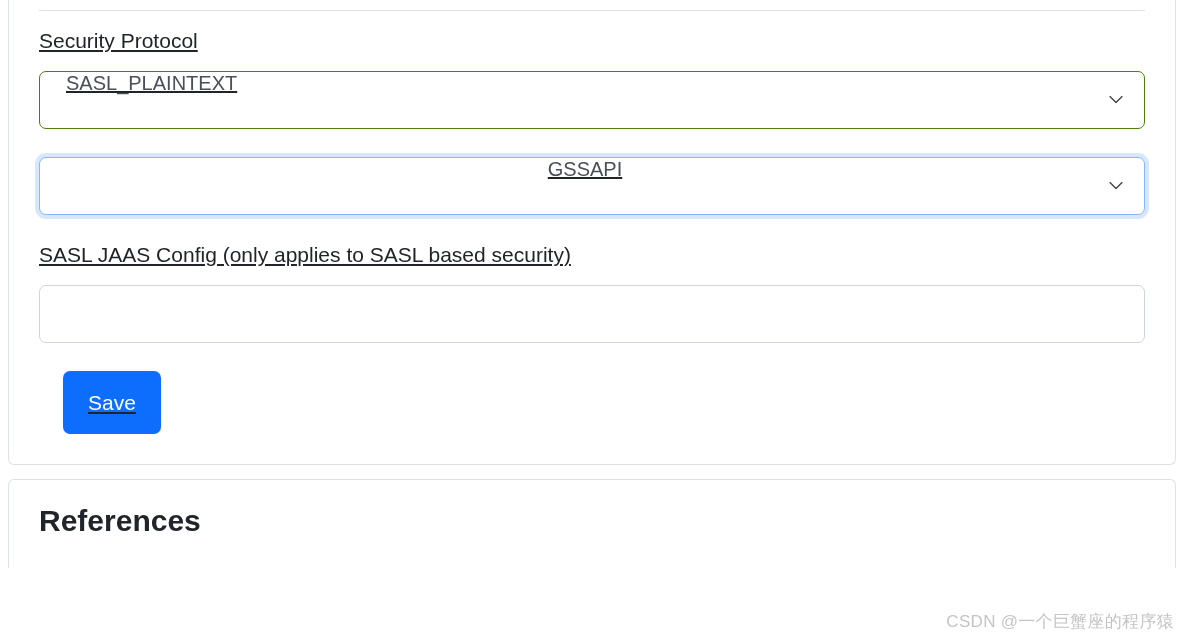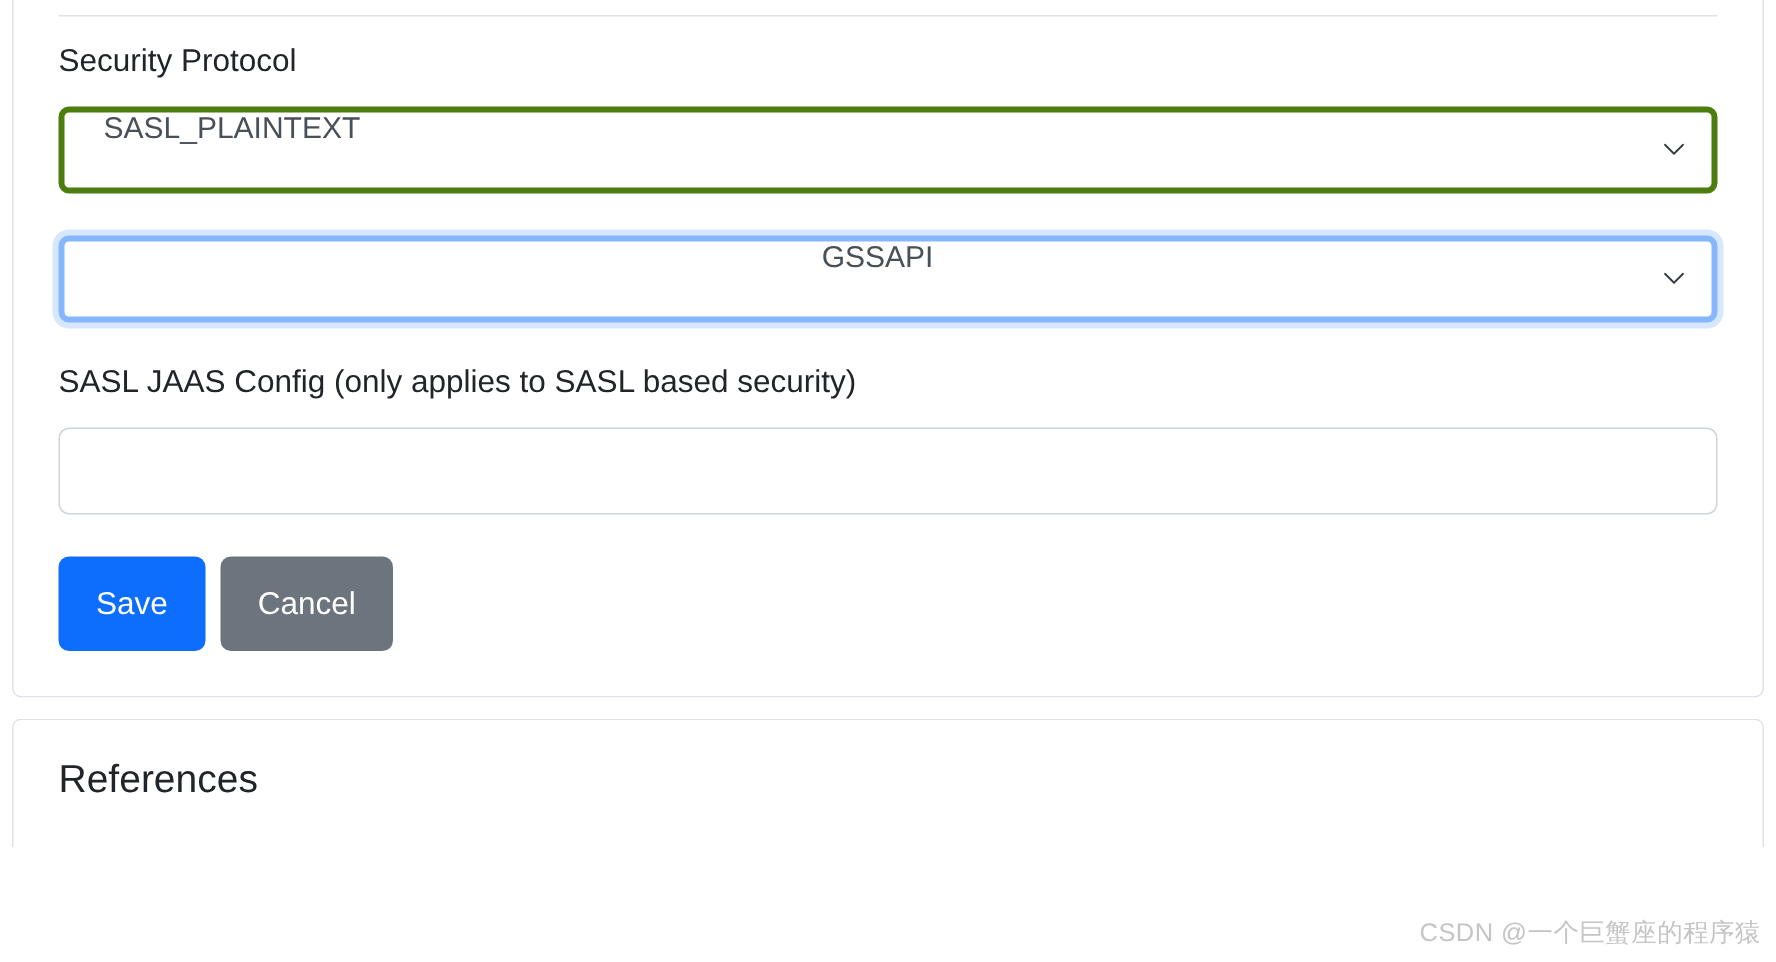--- a/index.html
+++ b/index.html
@@ -15,20 +15,21 @@
       height: 641px;
       overflow: hidden;
       position: relative;
     }
     .panel {
       border: 1px solid #dee2e6;
       border-radius: 6px;
       margin: 0 8px;
       padding: 0 30px 30px 30px;
       background: #ffffff;
+      text-decoration: underline;
     }
     .panel-top {
       border-top: none;
       border-radius: 0 0 6px 6px;
       padding-top: 10px;
     }
     .top-divider {
       height: 1px;
       background: #dee2e6;
       margin: 0 0 18px 0;
@@ -47,21 +48,21 @@
       position: relative;
       width: 100%;
     }
     .form-select {
       width: 100%;
       height: 58px;
       padding: 0 40px 0 26px;
       font-size: 20px;
       color: #495057;
       background: #ffffff;
-      border: 4px solid #4d7c0f;
+      border: 1px solid #4d7c0f;
       border-radius: 7px;
       appearance: none;
       -webkit-appearance: none;
       -moz-appearance: none;
       cursor: pointer;
       outline: none;
     }
     .form-select.focused {
       border-color: #86b7fe;
       box-shadow: 0 0 0 4px rgba(13, 110, 253, 0.17);
@@ -98,40 +99,41 @@
     .btn {
       height: 63px;
       padding: 0 25px;
       font-size: 21px;
       border: none;
       border-radius: 7px;
       cursor: pointer;
       display: inline-flex;
       align-items: center;
       justify-content: center;
+      margin-left: 24px;
     }
     .btn-primary {
       background: #0d6efd;
       color: #ffffff;
     }
     .btn-secondary {
       background: #6c757d;
       color: #ffffff;
     }
     .references-panel {
       border: 1px solid #dee2e6;
       border-radius: 6px 6px 0 0;
       margin: 14px 8px 0 8px;
       padding: 24px 30px 30px 30px;
       background: #ffffff;
       border-bottom: none;
     }
     .references-title {
-      font-size: 26px;
-      font-weight: 400;
+      font-size: 30px;
+      font-weight: 700;
       color: #212529;
     }
     .watermark {
       position: absolute;
       bottom: 8px;
       right: 10px;
       font-size: 17px;
       color: #c5c5c5;
       letter-spacing: 0.3px;
     }
@@ -165,21 +167,20 @@
     </div>
   </div>
 
   <div class="form-group">
     <label class="form-label">SASL JAAS Config (only applies to SASL based security)</label>
     <input type="text" class="form-input" value="" style="">
   </div>
 
   <div class="button-row">
     <button class="btn btn-primary">Save</button>
-    <button class="btn btn-secondary">Cancel</button>
   </div>
 </div>
 
 <div class="references-panel">
   <div class="references-title">References</div>
 </div>
 
 <div class="watermark">CSDN @一个巨蟹座的程序猿</div>
 
 </body></html>

